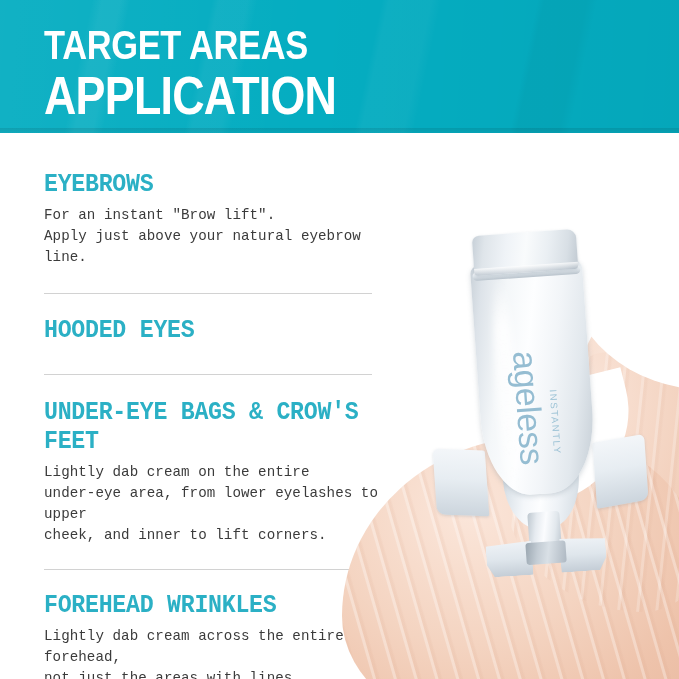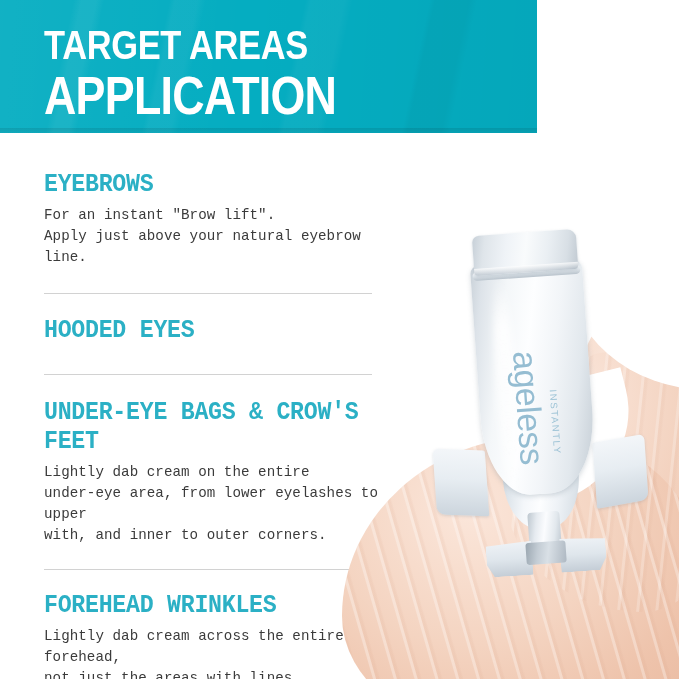--- a/index.html
+++ b/index.html
@@ -17,21 +17,21 @@
     height: 679px;
     overflow: hidden;
     background: #ffffff;
   }
 
   
   .banner {
     position: absolute;
     left: 0;
     top: 0;
-    width: 537px;
+    width: 679px;
     height: 133px;
     background: #05adc1;
     overflow: hidden;
   }
   .banner-streaks {
     position: absolute;
     inset: 0;
     background:
       linear-gradient(102deg, rgba(255,255,255,0.00) 0%, rgba(255,255,255,0.00) 13%,
         rgba(255,255,255,0.055) 14.5%, rgba(255,255,255,0.055) 17%,
@@ -413,21 +413,21 @@
 
     <div class="section" id="sec-hooded">
       <div class="sec-heading">HOODED EYES</div>
       <div class="divider"></div>
     </div>
 
     <div class="section" id="sec-undereye">
       <div class="sec-heading two-line">UNDER-EYE BAGS &amp; CROW'S FEET</div>
       <div class="sec-body">Lightly dab cream on the entire
 under-eye area, from lower eyelashes to upper
-with, and inner to outer corners.</div>
+cheek, and inner to lift corners.</div>
       <div class="divider"></div>
     </div>
 
     <div class="section" id="sec-forehead">
       <div class="sec-heading">FOREHEAD WRINKLES</div>
       <div class="sec-body">Lightly dab cream across the entire forehead,
 not just the areas with lines.</div>
     </div>
 
   </div>

